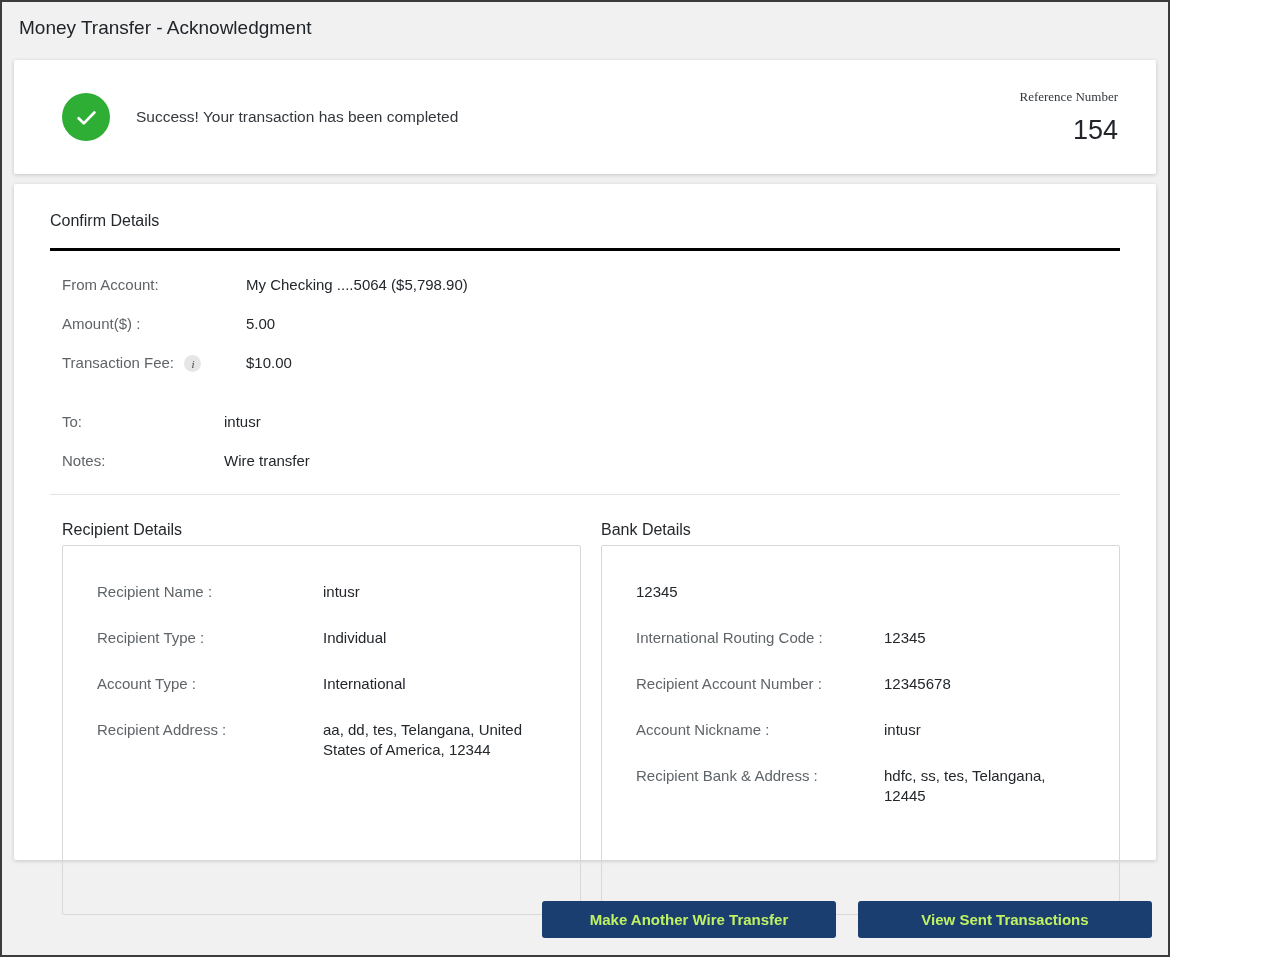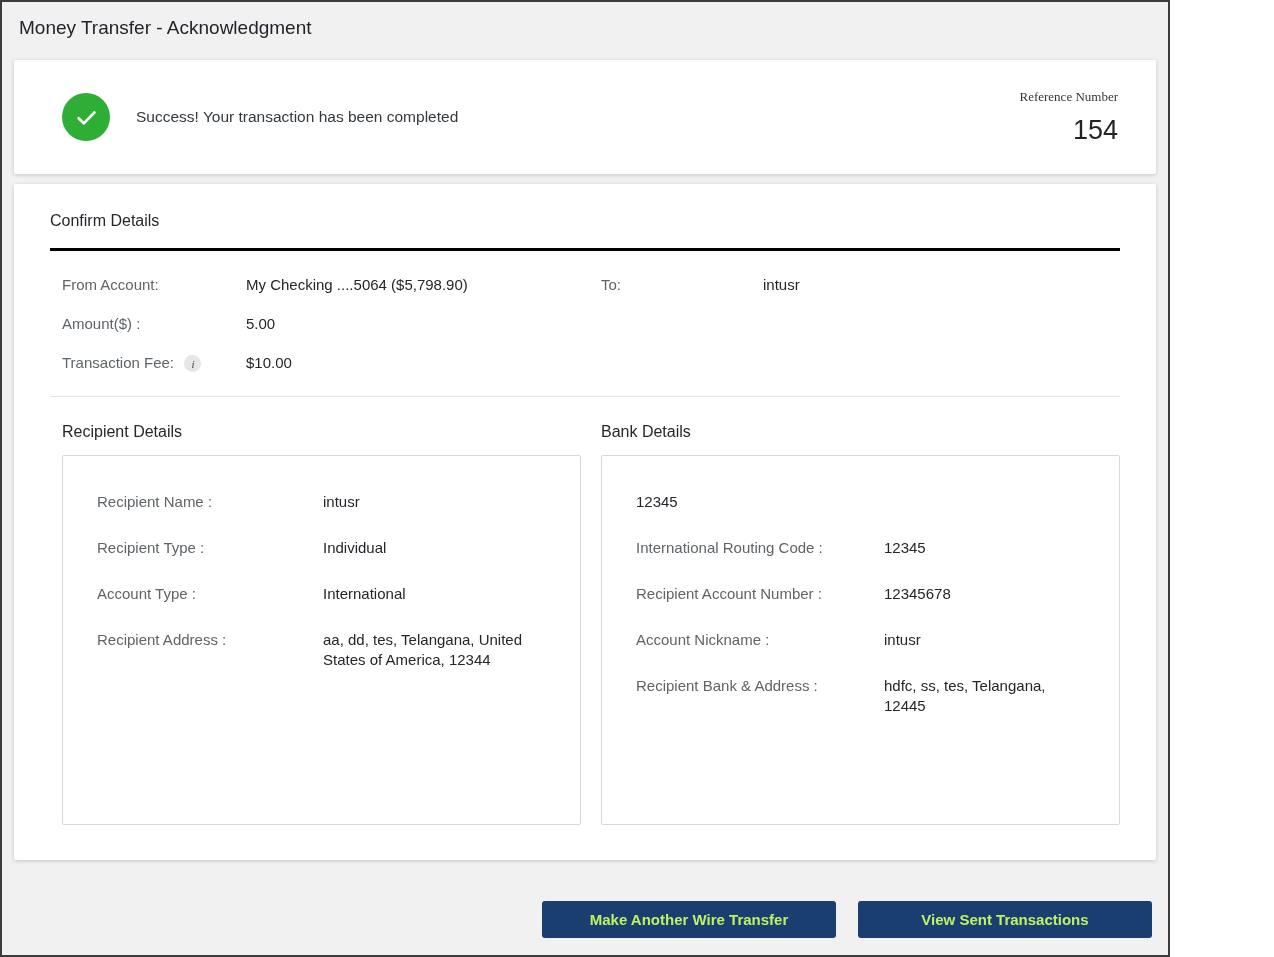--- a/index.html
+++ b/index.html
@@ -78,20 +78,21 @@
   }
   .confirm-heading { padding-bottom: 18px; border-bottom: 3px solid #000000; }
 
   .confirm-grid {
     display: flex;
     gap: 20px;
     padding-top: 24px;
     padding-left: 12px;
     padding-bottom: 4px;
     border-bottom: 1px solid #e4e4e4;
+    flex-direction: column;
   }
   .confirm-col { flex: 1; }
   .detail-row {
     display: flex;
     align-items: flex-start;
     margin-bottom: 19px;
     line-height: 20px;
   }
   .detail-label {
     color: #5f6468;
@@ -123,21 +124,21 @@
   .fee-label-cell { width: 184px; flex: 0 0 auto; }
   .fee-label-cell .detail-label { width: auto; }
 
   .sections-row {
     display: flex;
     gap: 20px;
     margin-top: 26px;
     padding-left: 12px;
   }
   .section { flex: 1; min-width: 0; }
-  .section .section-heading { margin-bottom: 14px; }
+  .section .section-heading { margin-bottom: 6px; }
   .detail-box {
     border: 1px solid #d8d8d8;
     border-radius: 2px;
     padding: 36px 34px 20px 34px;
     height: 370px;
   }
   .box-row {
     display: flex;
     align-items: flex-start;
     margin-bottom: 26px;
@@ -216,20 +217,24 @@
 
       </div>
       <div class="confirm-col right">
 
         <div class="detail-row">
           <span class="detail-label">To:</span>
           <span class="detail-value">intusr</span>
         </div>
 
 
+        <div class="detail-row">
+          <span class="detail-label">Notes:</span>
+          <span class="detail-value">Wire transfer</span>
+        </div>
 
       </div>
     </div>
 
     <div class="sections-row">
 
       <div class="section">
         <div class="section-heading">Recipient Details</div>
         <div class="detail-box recipient-box">
 

